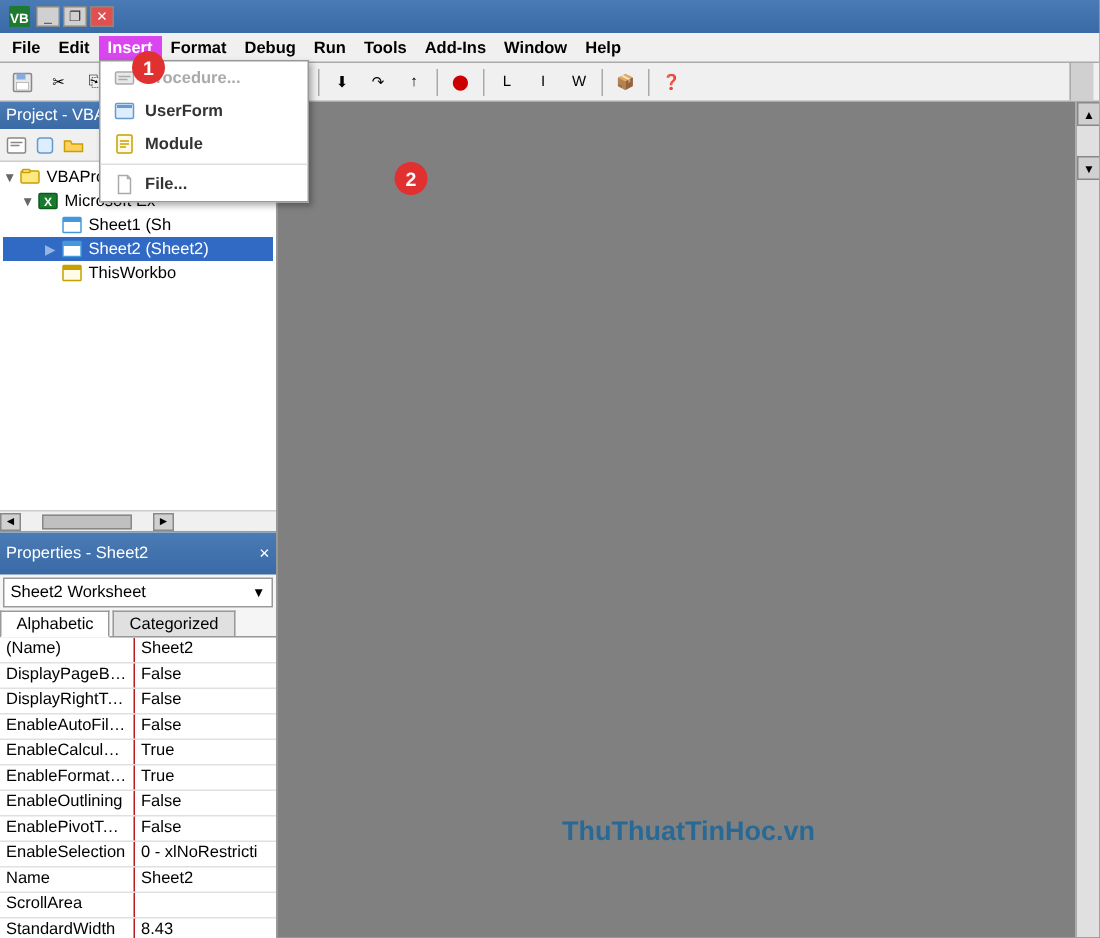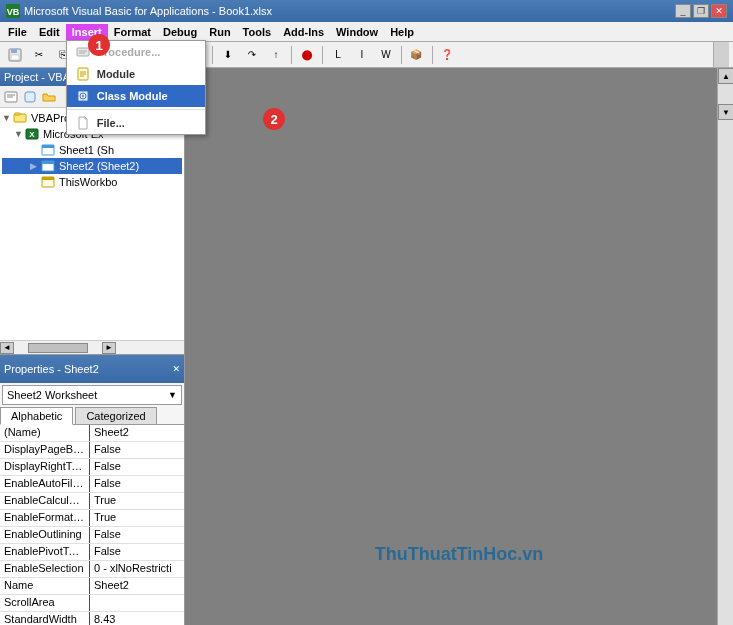--- a/index.html
+++ b/index.html
@@ -363,21 +363,20 @@
 </head>
 <body>
 
 <div class="title-bar">
   <span class="title-bar-icon" style="width:14px;height:14px;background:transparent;display:inline-flex;align-items:center;">
     <svg width="14" height="14" viewBox="0 0 14 14">
         <rect width="14" height="14" fill="#1e7a2e" rx="1"></rect>
         <text x="7" y="11" text-anchor="middle" font-size="9" fill="white" font-weight="bold">VB</text>
       </svg>
   </span>
-  <span class="title-bar-title">Microsoft Visual Basic for Applications - Book1.xlsx</span>
   <div class="title-bar-buttons">
     <div class="tb-btn">_</div>
     <div class="tb-btn">❐</div>
     <div class="tb-btn close">✕</div>
   </div>
 </div>
 
 <div class="menu-bar">
   <div class="menu-item">File</div>
   <div class="menu-item">Edit</div>
@@ -391,37 +390,36 @@
               <rect x="1" y="3" width="12" height="8" rx="1" fill="#e8e8e8" stroke="#aaa" stroke-width="1"></rect>
               <line x1="3" y1="6" x2="11" y2="6" stroke="#aaa" stroke-width="1"></line>
               <line x1="3" y1="8" x2="9" y2="8" stroke="#aaa" stroke-width="1"></line>
             </svg>
         </span>
         <span>Procedure...</span>
       </div>
       <div class="dropdown-item">
         <span class="dropdown-icon">
           <svg width="14" height="14" viewBox="0 0 14 14">
+              <rect x="1" y="2" width="12" height="10" rx="1" fill="#ddeeff" stroke="#6699cc" stroke-width="1"></rect>
+              <rect x="2" y="3" width="10" height="2" fill="#6699cc"></rect>
+            </svg>
+        </span>
+        <span>UserForm</span>
+      </div>
+      <div class="dropdown-item">
+        <span class="dropdown-icon">
+          <svg width="14" height="14" viewBox="0 0 14 14">
               <rect x="2" y="1" width="10" height="12" rx="1" fill="#fffbe6" stroke="#c8a000" stroke-width="1"></rect>
               <line x1="4" y1="5" x2="10" y2="5" stroke="#c8a000" stroke-width="1"></line>
               <line x1="4" y1="7" x2="10" y2="7" stroke="#c8a000" stroke-width="1"></line>
               <line x1="4" y1="9" x2="8" y2="9" stroke="#c8a000" stroke-width="1"></line>
             </svg>
         </span>
         <span>Module</span>
-      </div>
-      <div class="dropdown-item highlighted">
-        <span class="dropdown-icon">
-          <svg width="14" height="14" viewBox="0 0 14 14">
-              <rect x="2" y="2" width="10" height="10" rx="1" fill="#e6f0ff" stroke="#4477bb" stroke-width="1"></rect>
-              <circle cx="7" cy="7" r="3" fill="none" stroke="#4477bb" stroke-width="1"></circle>
-              <circle cx="7" cy="7" r="1" fill="#4477bb"></circle>
-            </svg>
-        </span>
-        <span>Class Module</span>
       </div>
       <div class="dropdown-separator"></div>
       <div class="dropdown-item">
         <span class="dropdown-icon">
           <svg width="14" height="14" viewBox="0 0 14 14">
               <path d="M3 1 L9 1 L11 3 L11 13 L3 13 Z" fill="#fff" stroke="#aaa" stroke-width="1"></path>
               <path d="M9 1 L9 3 L11 3" fill="none" stroke="#aaa" stroke-width="1"></path>
             </svg>
         </span>
         <span>File...</span>

